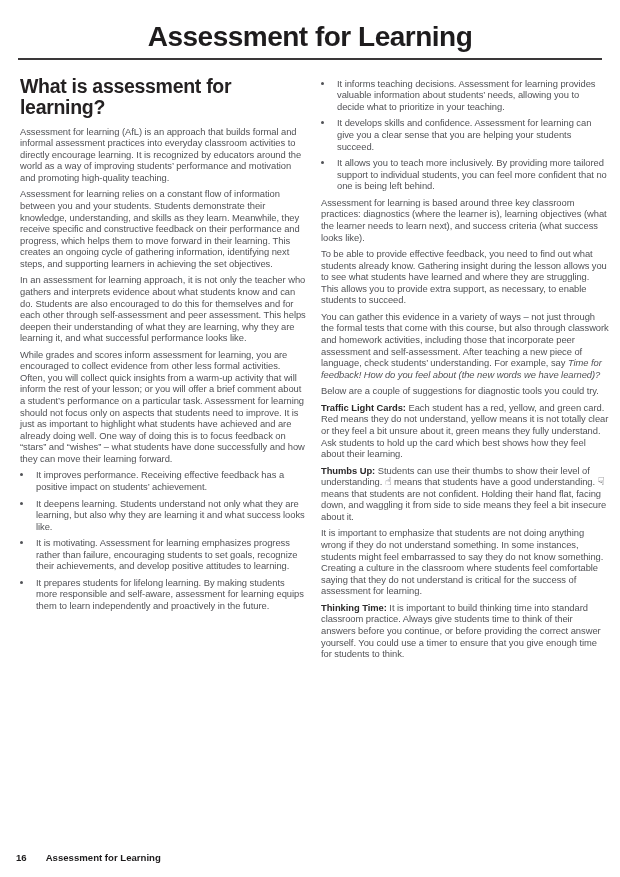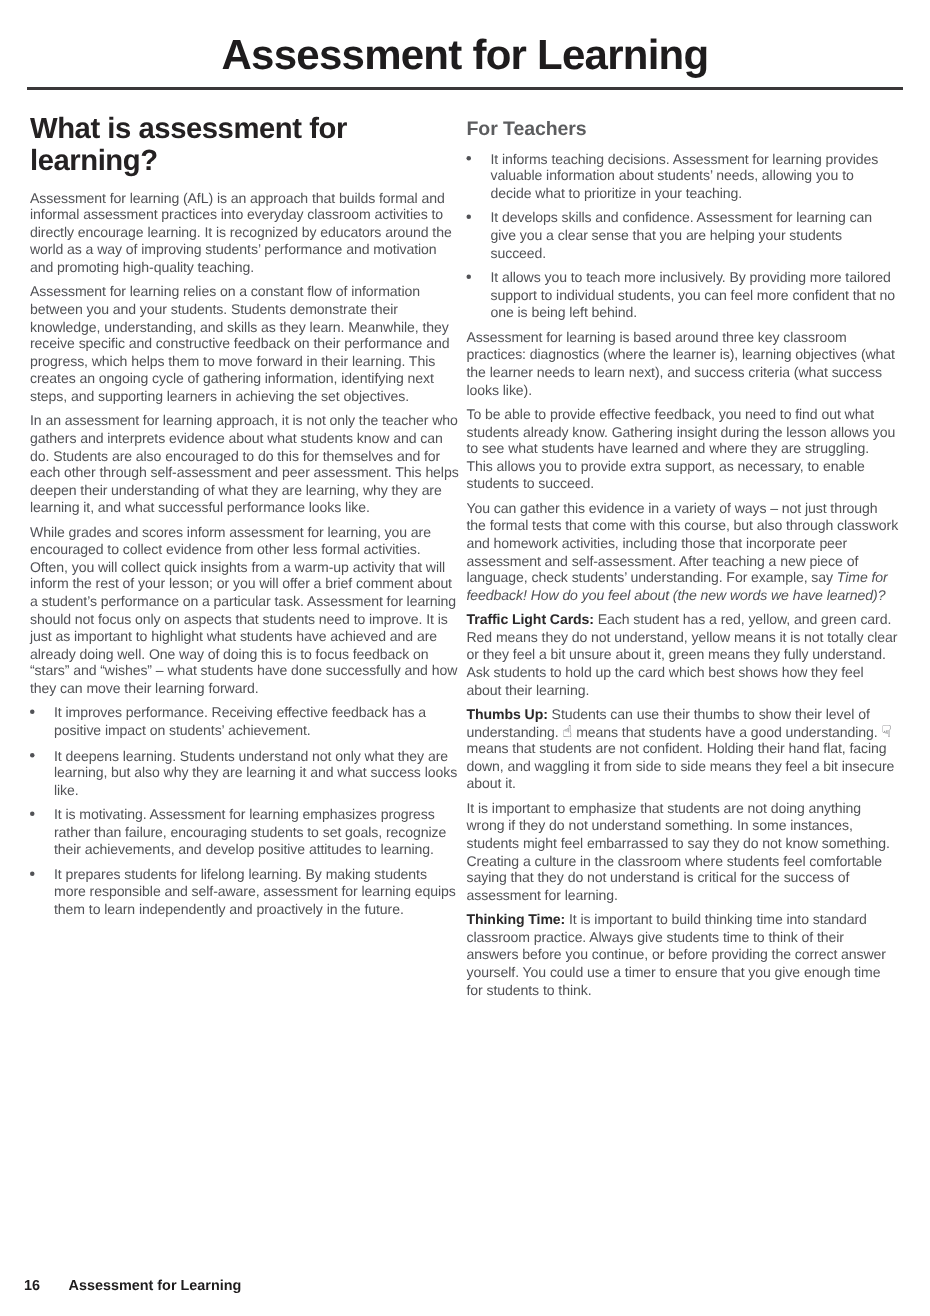--- a/index.html
+++ b/index.html
@@ -20,21 +20,21 @@
     letter-spacing:-0.5px;
     color:#1e1c1d;
     line-height:1.1;
   }
   .title-rule {
     margin:5px 18px 0 18px;
     border-bottom:2px solid #3a3839;
   }
   .columns {
     display:flex;
-    gap:3px;
+    gap:13px;
     padding:16px 2px 0 20px;
   }
   .col {
     width:288px;
     font-size:9.4px;
     line-height:1.23;
     letter-spacing:-0.05px;
   }
   h2.section-h {
     margin:0 0 7px 0;
@@ -100,31 +100,31 @@
 
     <ul class="bullets">
       <li>It improves performance. Receiving effective feedback has a positive impact on students’ achievement.</li>
       <li>It deepens learning. Students understand not only what they are learning, but also why they are learning it and what success looks like.</li>
       <li>It is motivating. Assessment for learning emphasizes progress rather than failure, encouraging students to set goals, recognize their achievements, and develop positive attitudes to learning.</li>
       <li>It prepares students for lifelong learning. By making students more responsible and self-aware, assessment for learning equips them to learn independently and proactively in the future.</li>
     </ul>
   </div>
 
   <div class="col">
-    <h3 class="sub-h mt0">For Teachers</h3>
     <ul class="bullets">
       <li>It informs teaching decisions. Assessment for learning provides valuable information about students’ needs, allowing you to decide what to prioritize in your teaching.</li>
       <li>It develops skills and confidence. Assessment for learning can give you a clear sense that you are helping your students succeed.</li>
       <li>It allows you to teach more inclusively. By providing more tailored support to individual students, you can feel more confident that no one is being left behind.</li>
     </ul>
 
     <p>Assessment for learning is based around three key classroom practices: diagnostics (where the learner is), learning objectives (what the learner needs to learn next), and success criteria (what success looks like).</p>
 
     <p>To be able to provide effective feedback, you need to find out what students already know. Gathering insight during the lesson allows you to see what students have learned and where they are struggling. This allows you to provide extra support, as necessary, to enable students to succeed.</p>
     <p><span>You can gather this evidence in a variety of ways – not just through the formal tests that come with this course, but also through classwork and homework activities, including those that incorporate peer assessment and self-assessment. After teaching a new piece of language, check students’ understanding. For example, say </span><span class="italic-seg">Time for feedback! How do you feel about (the new words we have learned)?</span></p>
+    <p>Below are a couple of suggestions for diagnostic tools you could try.</p>
 
     <p><span class="lead">Traffic Light Cards:</span><span> Each student has a red, yellow, and green card. Red means they do not understand, yellow means it is not totally clear or they feel a bit unsure about it, green means they fully understand. Ask students to hold up the card which best shows how they feel about their learning.</span></p>
 
     <p><span class="lead">Thumbs Up:</span><span> Students can use their thumbs to show their level of understanding. </span><span class="hand-icon">☝</span><span> means that students have a good understanding. </span><span class="hand-icon">☟</span><span> means that students are not confident. Holding their hand flat, facing down, and waggling it from side to side means they feel a bit insecure about it.</span></p>
 
     <p>It is important to emphasize that students are not doing anything wrong if they do not understand something. In some instances, students might feel embarrassed to say they do not know something. Creating a culture in the classroom where students feel comfortable saying that they do not understand is critical for the success of assessment for learning.</p>
 
     <p><span class="lead">Thinking Time:</span><span> It is important to build thinking time into standard classroom practice. Always give students time to think of their answers before you continue, or before providing the correct answer yourself. You could use a timer to ensure that you give enough time for students to think.</span></p>
   </div>
 </div>

